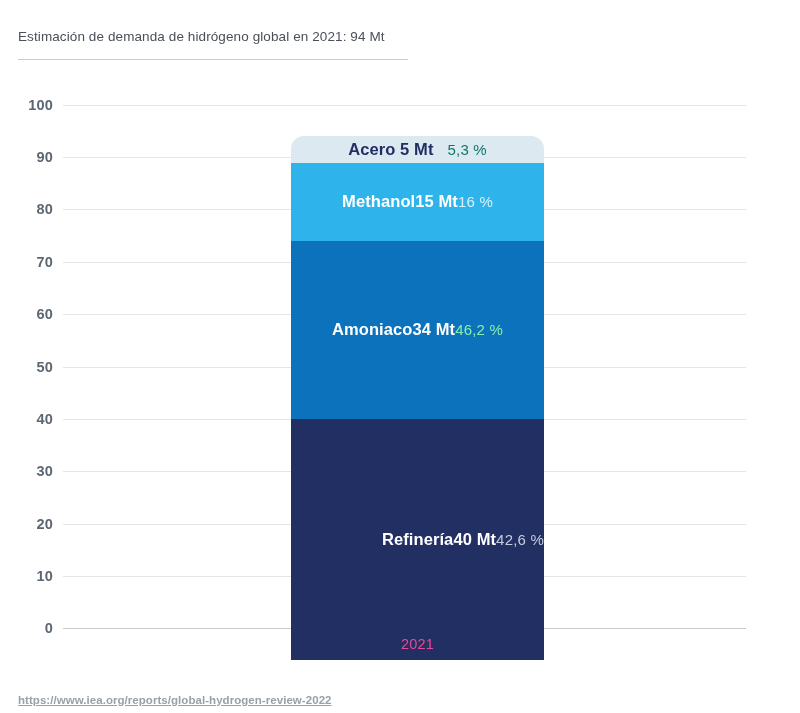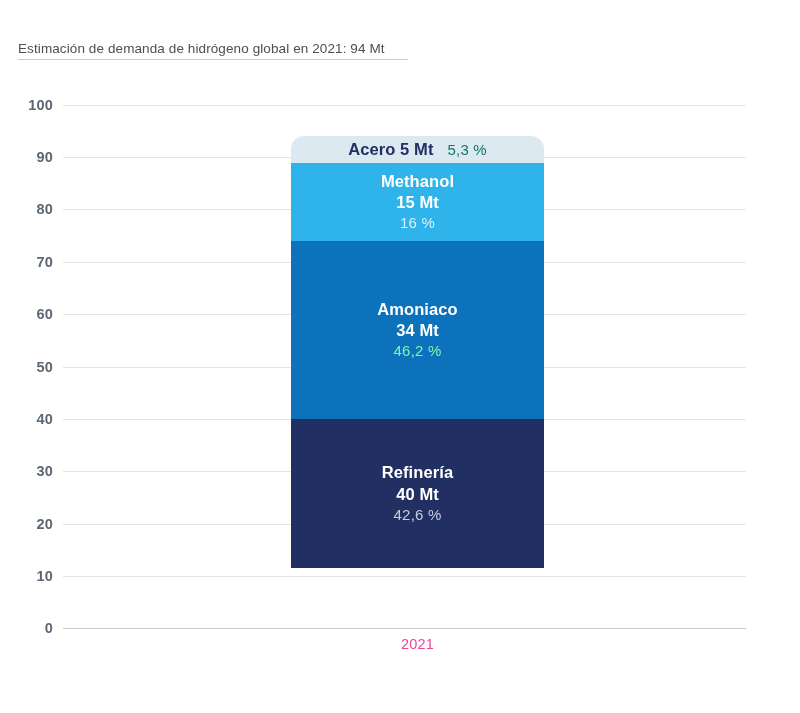--- a/index.html
+++ b/index.html
@@ -17,21 +17,20 @@
 
   
   #chart-title {
     position: absolute;
     left: 18px;
     top: 29px;
     font-size: 13.5px;
     color: #4a4f58;
     letter-spacing: 0.1px;
     white-space: nowrap;
-    margin-top: 12px;
   }
   #title-divider {
     position: absolute;
     left: 18px;
     top: 59px;
     width: 390px;
     height: 1px;
     background: #c9ccd1;
   }
 
@@ -72,21 +71,20 @@
     position: absolute;
     left: 290px;
     width: 253px;
   }
   .segment {
     position: absolute;
     left: 0;
     width: 253px;
     box-sizing: border-box;
     display: flex;
-    flex-direction: column;
     align-items: center;
     justify-content: center;
     overflow: hidden;
   }
   .seg-name {
     font-size: 16.5px;
     font-weight: bold;
     line-height: 1.28;
     letter-spacing: 0.1px;
   }
@@ -191,26 +189,27 @@
       <span class="seg-value">15 Mt</span>
       <span class="seg-pct" style="color: rgb(218, 239, 251);">16 %</span>
     </div>
 
     <div class="segment" id="segment-amoniaco" style="top: 240.98px; height: 177.82px; background: rgb(12, 114, 187); color: rgb(255, 255, 255);">
       <span class="seg-name">Amoniaco</span>
       <span class="seg-value">34 Mt</span>
       <span class="seg-pct" style="color: #86efac;">46,2 %</span>
     </div>
 
-    <div class="segment" id="segment-refineria" style="top: 418.8px; height: 149px; background: rgb(34, 47, 99); color: rgb(255, 255, 255);">
+    <div class="segment" id="segment-refineria" style="top: 418.8px; height: 241px; background: rgb(34, 47, 99); color: rgb(255, 255, 255); justify-content: flex-end;">
       <span class="seg-name">Refinería</span>
       <span class="seg-value">40 Mt</span>
       <span class="seg-pct" style="color: rgb(201, 204, 221);">42,6 %</span>
     </div>
 
   </div>
 
   <div id="xlabel-2021">2021</div>
 </div>
 
 <div id="footer">
   <br>
+  <span id="footer-link">https://www.iea.org/reports/global-hydrogen-review-2022</span>
 </div>
 
 </body></html>

